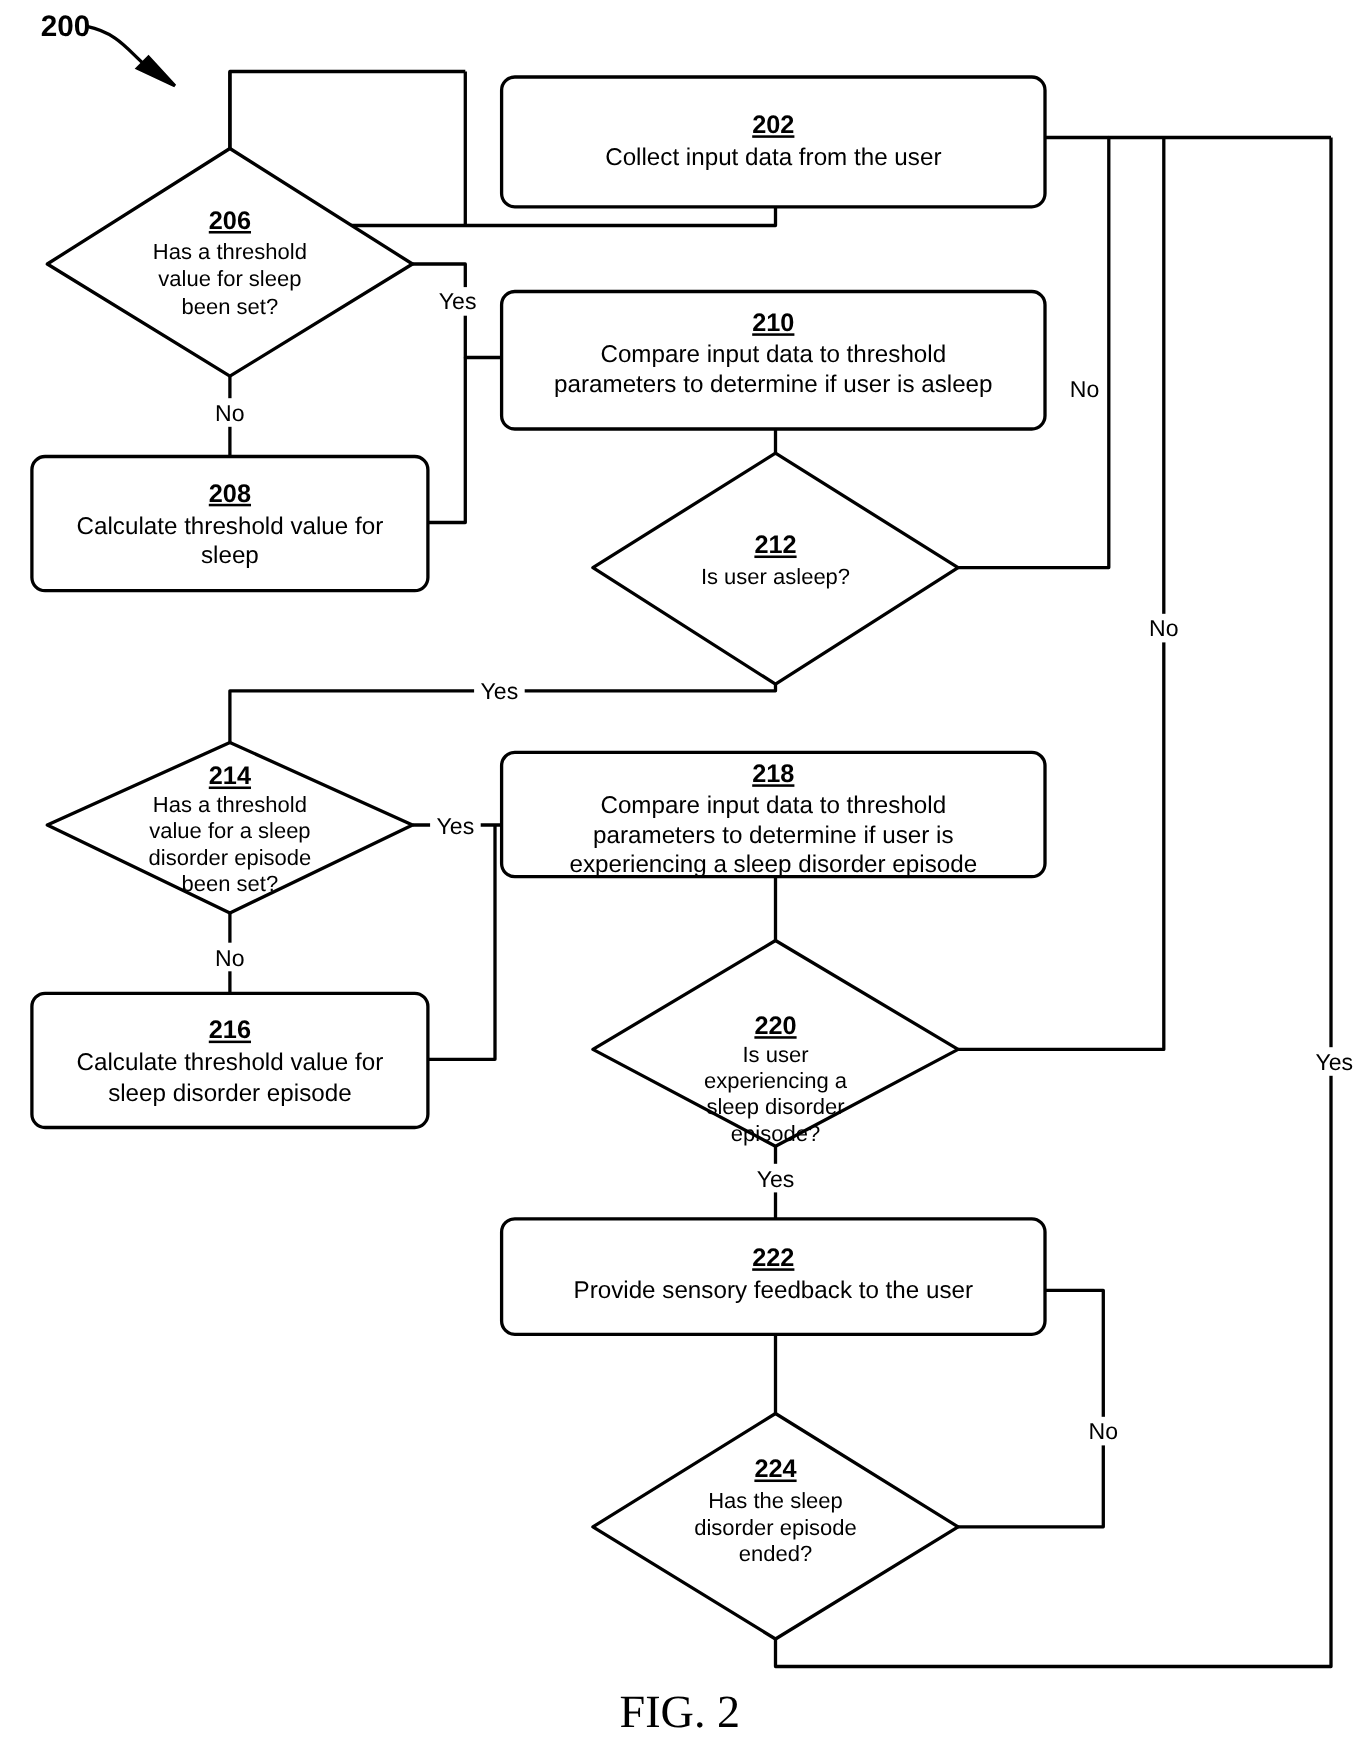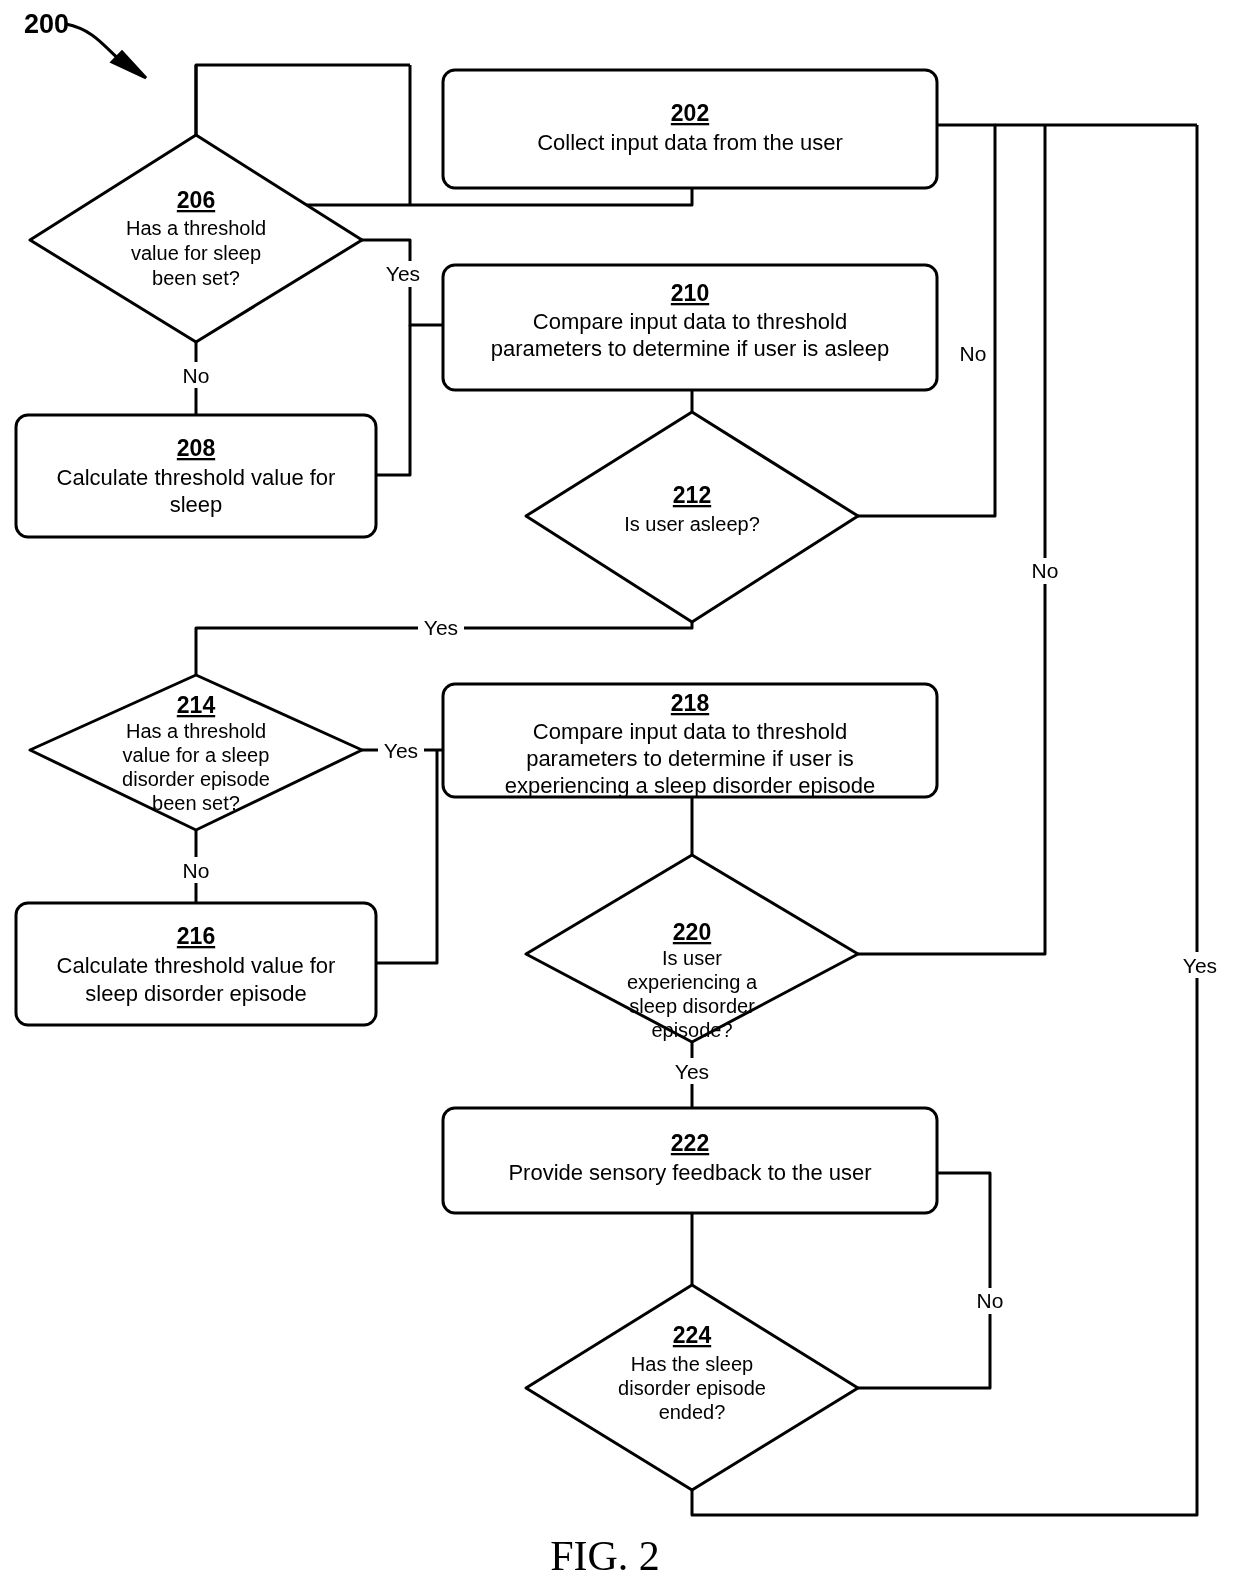--- a/index.html
+++ b/index.html
@@ -11,20 +11,21 @@
     width: 1240px;
     height: 1589px;
     font-family: "Liberation Sans", sans-serif;
     color: #000000;
     overflow: hidden;
   }
   #figure-root {
     position: relative;
     width: 1188px;
     height: 1589px;
+    margin-left: 13px;
   }
   svg#flowchart {
     position: absolute;
     top: 0;
     left: 0;
     width: 1240px;
     height: 1589px;
     display: block;
   }
   .node-shape {

